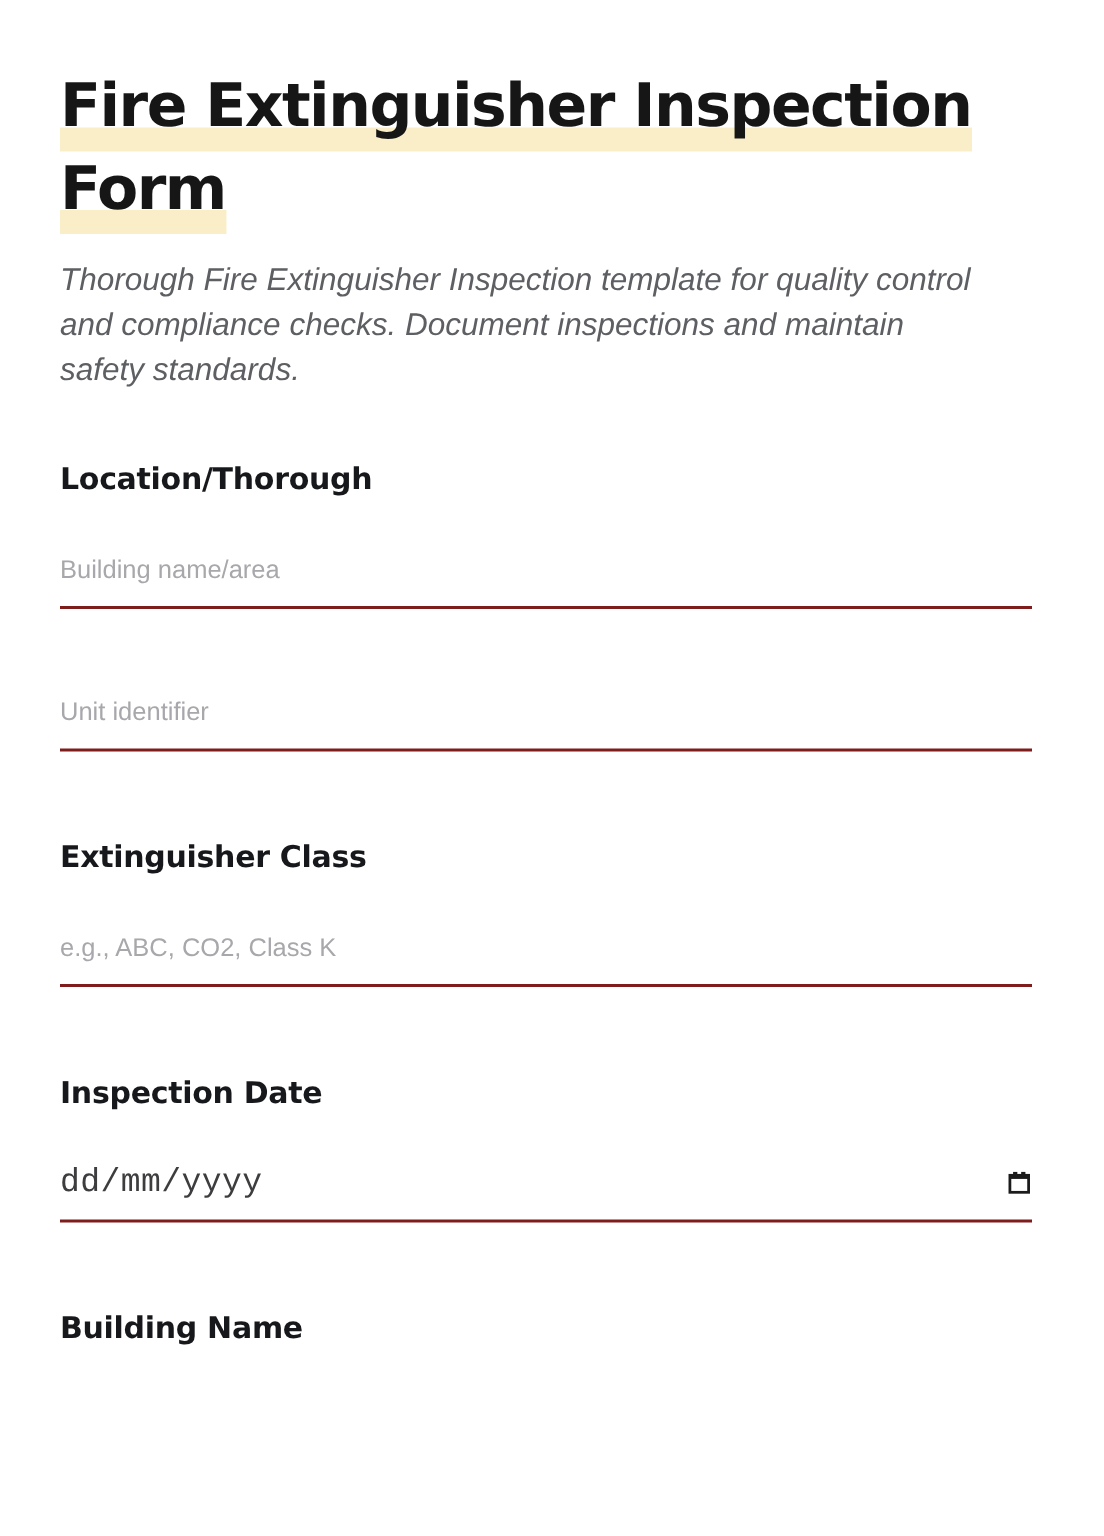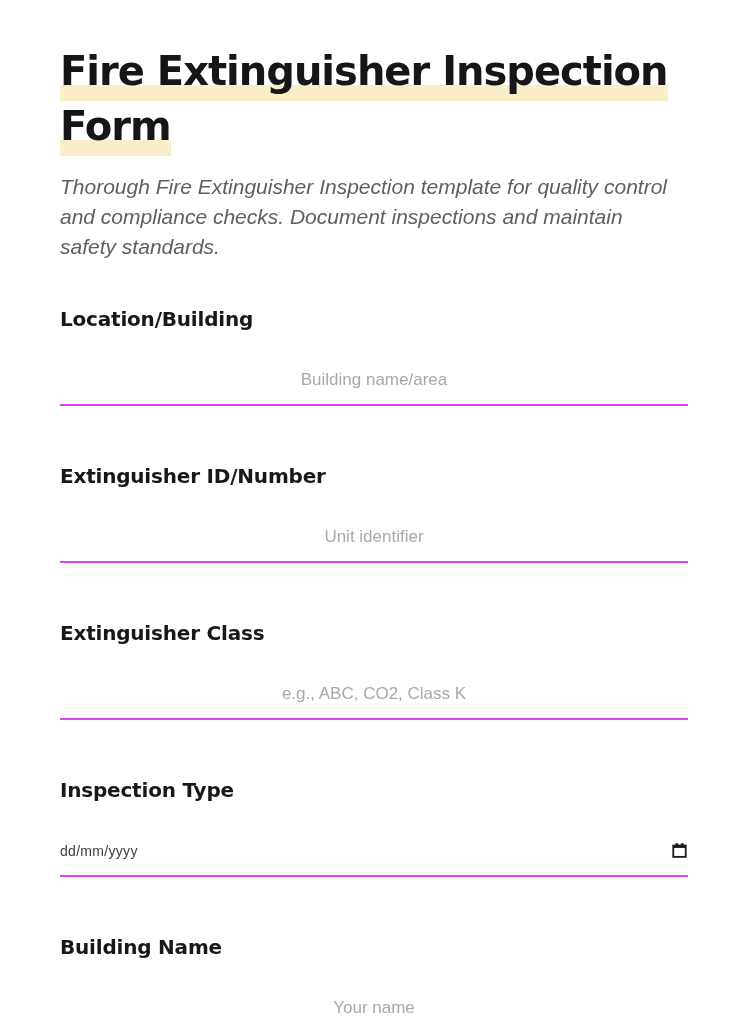--- a/index.html
+++ b/index.html
@@ -8,21 +8,21 @@
     background: #ffffff;
     width: 736px;
     height: 1024px;
     overflow: hidden;
     font-family: "Liberation Sans", sans-serif;
   }
   .page {
     box-sizing: border-box;
     width: 736px;
     height: 1024px;
-    padding: 44px 48px 0 60px;
+    padding: 44px 48px 0 40px;
     background: #ffffff;
   }
   .title {
     margin: 0;
     font-family: "DejaVu Sans", "Liberation Sans", sans-serif;
     font-weight: 800;
     font-size: 40px;
     line-height: 55px;
     letter-spacing: -1px;
     color: #161616;
@@ -54,85 +54,83 @@
     font-weight: 700;
     line-height: 22px;
     letter-spacing: -0.2px;
     color: #17181b;
   }
   .finput {
     display: block;
     width: 100%;
     margin-top: 40px;
     border: none;
-    border-bottom: 2px solid #d946ef;
+    border-bottom: 2px solid #7f1d1d;
     border-radius: 0;
     padding: 0 0 14px 0;
     font-family: "Liberation Sans", sans-serif;
     font-size: 17px;
     line-height: 20px;
     color: #3e3e40;
     background: transparent;
     outline: none;
-    text-align: center;
   }
   .finput::placeholder { color: #a8a8ac; opacity: 1; }
   .date-row {
     box-sizing: border-box;
     display: flex;
     justify-content: space-between;
     align-items: flex-start;
     cursor: pointer;
   }
   .date-text {
-    font-size: 14px;
+    font-size: 22px;
     line-height: 20px;
     color: #3d3d3f;
     letter-spacing: 0.3px;
+    font-family: Liberation Mono, monospace;
   }
   .cal { display: block; margin-top: 1px; }
   .cal svg { width: 17px; height: 17px; display: block; }
 </style>
 </head>
 <body>
 
 <div class="page">
 
   <h1 class="title"><span class="hl">Fire Extinguisher Inspection Form</span></h1>
 
   <p class="desc">Thorough Fire Extinguisher Inspection template for quality control and compliance checks. Document inspections and maintain safety standards.</p>
 
   <div class="field first">
-    <label class="flabel">Location/Building</label>
+    <label class="flabel">Location/Thorough</label>
     <input class="finput" type="text" placeholder="Building name/area" style="">
   </div>
 
   <div class="field">
-    <label class="flabel">Extinguisher ID/Number</label>
     <input class="finput" type="text" placeholder="Unit identifier" style="">
   </div>
 
   <div class="field">
     <label class="flabel">Extinguisher Class</label>
     <input class="finput" type="text" placeholder="e.g., ABC, CO2, Class K" style="">
   </div>
 
   <div class="field">
-    <label class="flabel">Inspection Type</label>
+    <label class="flabel">Inspection Date</label>
     <div class="finput date-row">
       <span class="date-text">dd/mm/yyyy</span>
       <span class="cal">
         <svg viewBox="0 0 24 24" xmlns="http://www.w3.org/2000/svg">
           <rect x="3.2" y="5" width="17.6" height="16" fill="none" stroke="#1b1b1b" stroke-width="2.6"></rect>
           <rect x="3.2" y="5" width="17.6" height="3.4" fill="#1b1b1b"></rect>
           <rect x="6.2" y="1.8" width="4" height="4.4" fill="#1b1b1b"></rect>
           <rect x="13.8" y="1.8" width="4" height="4.4" fill="#1b1b1b"></rect>
         </svg>
       </span>
     </div>
   </div>
 
   <div class="field">
     <label class="flabel">Building Name</label>
-    <input class="finput" type="text" placeholder="Your name" style="">
   </div>
 
 </div>
 
 </body></html>

